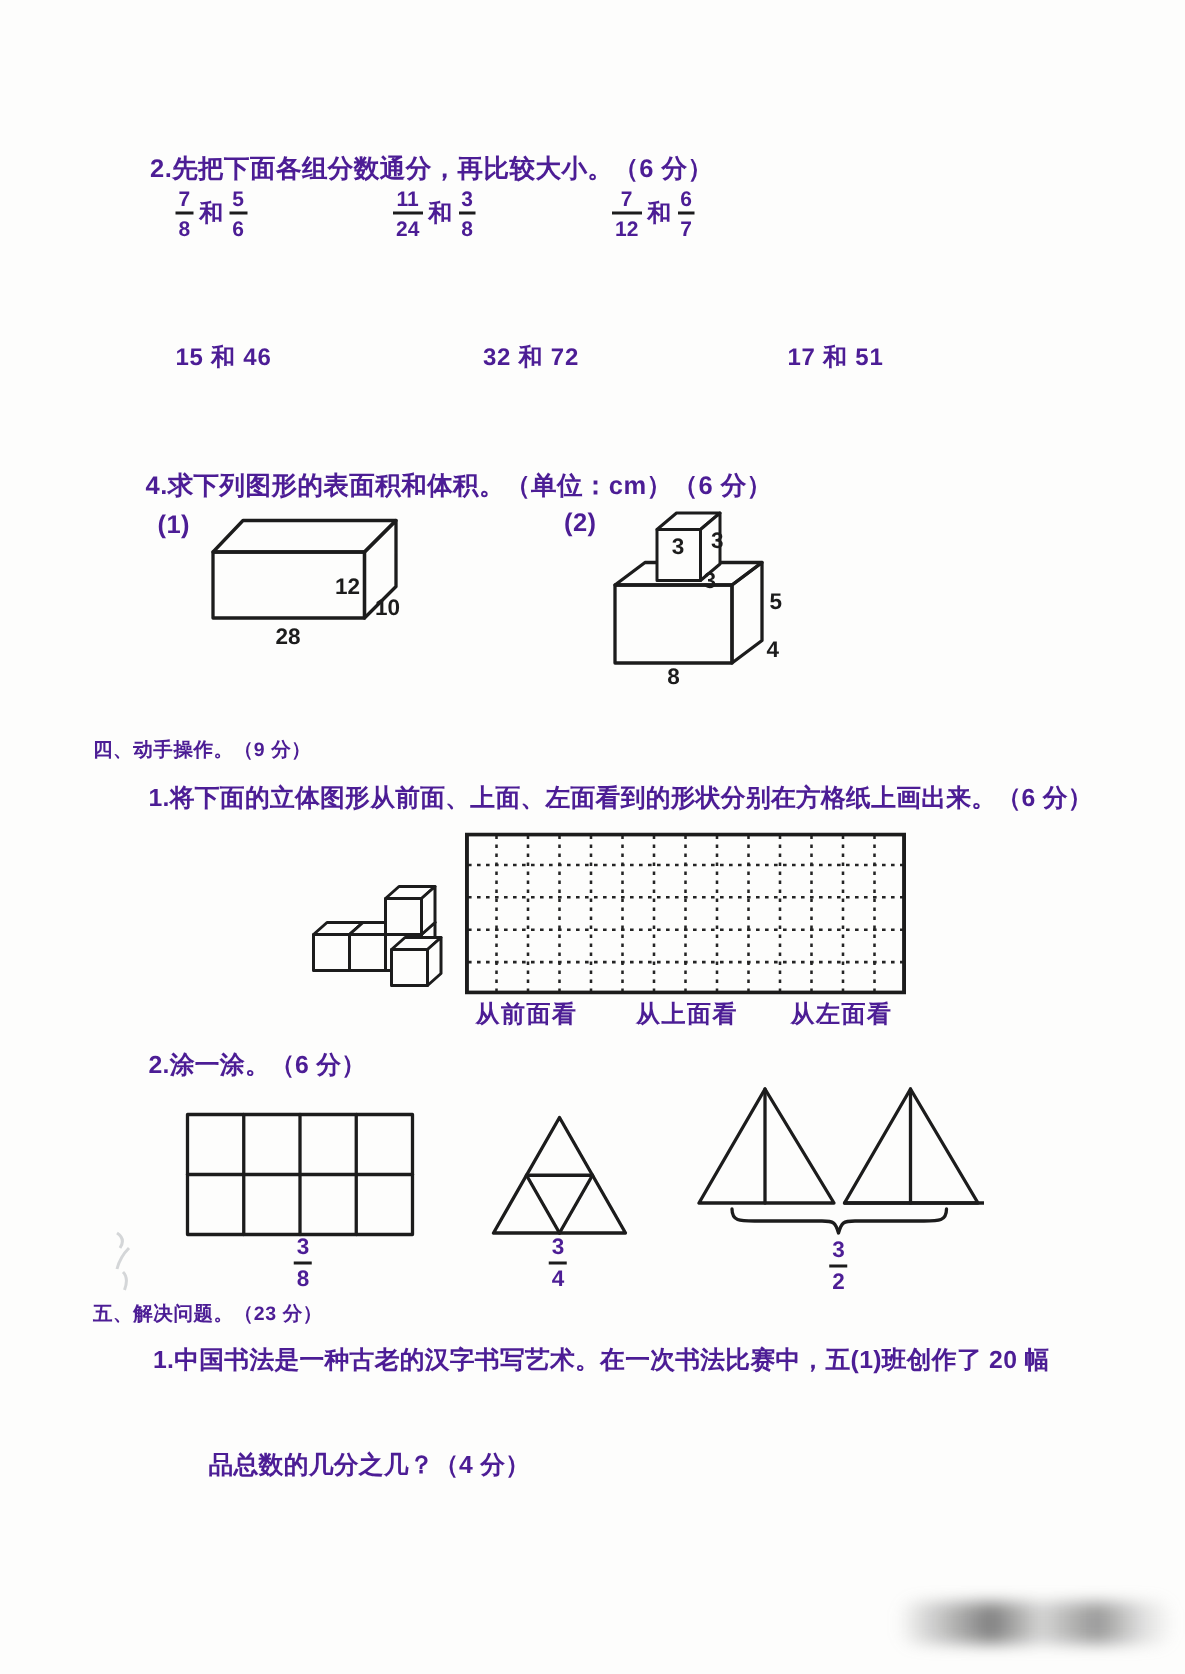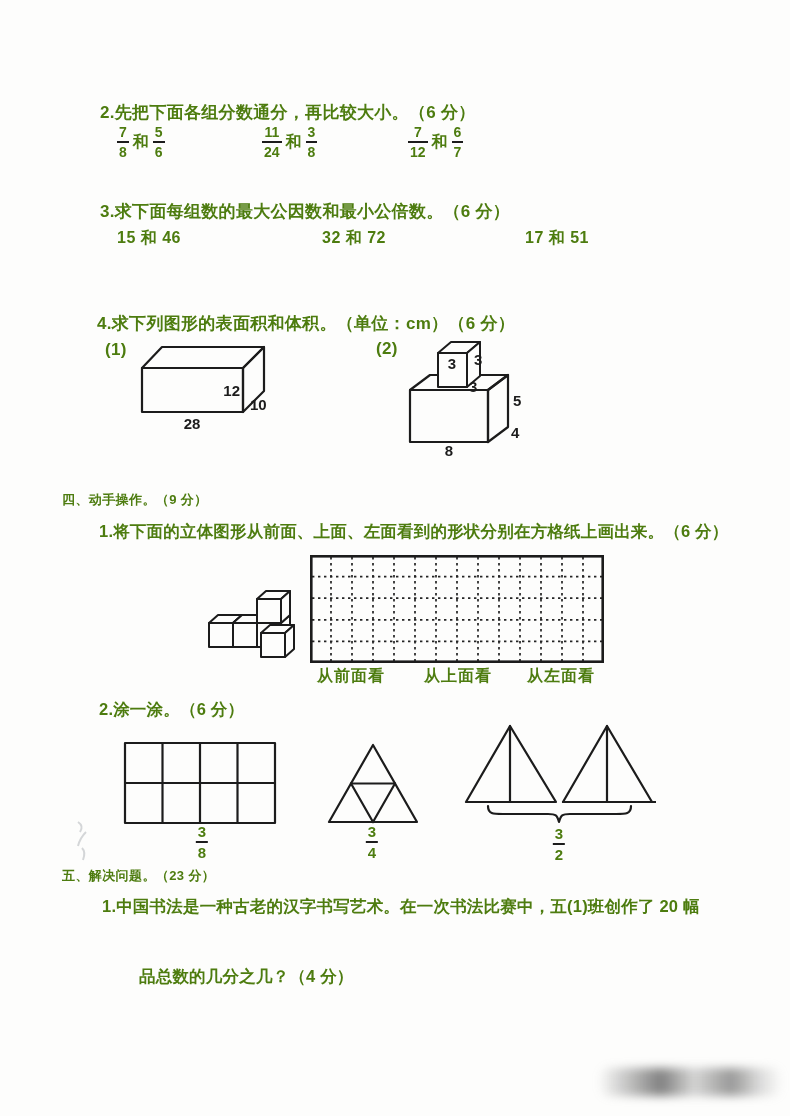--- a/index.html
+++ b/index.html
@@ -1,17 +1,17 @@
 <!DOCTYPE html>
 <html><head>
 <meta charset="utf-8">
 <style>
   html,body{margin:0;padding:0;}
   body{background:#e8e8e8;font-family:"Liberation Sans",sans-serif;}
-  .page{position:relative;width:790px;height:1116px;margin:0 auto;background:#fdfdfc;color:#4d7c0f;overflow:hidden;}
+  .page{position:relative;width:790px;height:1116px;margin:0 auto;background:#fdfdfc;color:#4c1d95;overflow:hidden;}
   .abs{position:absolute;}
   .h{font-weight:700;font-size:17px;letter-spacing:.3px;white-space:nowrap;}
   .h-big{font-weight:700;font-size:13px;letter-spacing:.4px;white-space:nowrap;}
   .subtext{font-weight:700;font-size:16.5px;letter-spacing:.2px;white-space:nowrap;}
   .bodyline{font-weight:700;font-size:16.5px;letter-spacing:.2px;white-space:nowrap;}
   .pair-num{font-weight:700;font-size:16px;white-space:nowrap;letter-spacing:.5px;}
   .fr-group{position:absolute;display:inline-flex;align-items:center;}
   .frac{display:inline-flex;flex-direction:column;align-items:center;line-height:1;font-weight:700;font-size:14px;}
   .frac .num{padding:0 2px 2px;}
   .frac .den{border-top:2px solid #1c1c1c;padding:2px 2px 0;}
@@ -62,21 +62,20 @@
         <span class="num">7</span>
         <span class="den">12</span>
       </span>
     <span class="he">和</span>
     <span class="frac">
         <span class="num">6</span>
         <span class="den">7</span>
       </span>
   </div>
 
-  <div class="abs h" style="left:100px;top:200px;">3.求下面每组数的最大公因数和最小公倍数。（6 分）</div>
   <div class="abs pair-num" style="left:117px;top:228px;">15 和 46</div>
   <div class="abs pair-num" style="left:322px;top:228px;">32 和 72</div>
   <div class="abs pair-num" style="left:525px;top:228px;">17 和 51</div>
 
   <div class="abs h" style="left:97px;top:312px;">4.求下列图形的表面积和体积。（单位：cm）（6 分）</div>
 
   <div class="abs h" style="left:105px;top:340px;">(1)</div>
   <svg class="abs" style="left:130px;top:340px;" width="160" height="100" viewBox="0 0 160 100">
     <polygon class="ink" points="12,28 32,7 134,7 113,28"></polygon>
     <rect class="ink" x="12" y="28" width="101" height="44"></rect>

